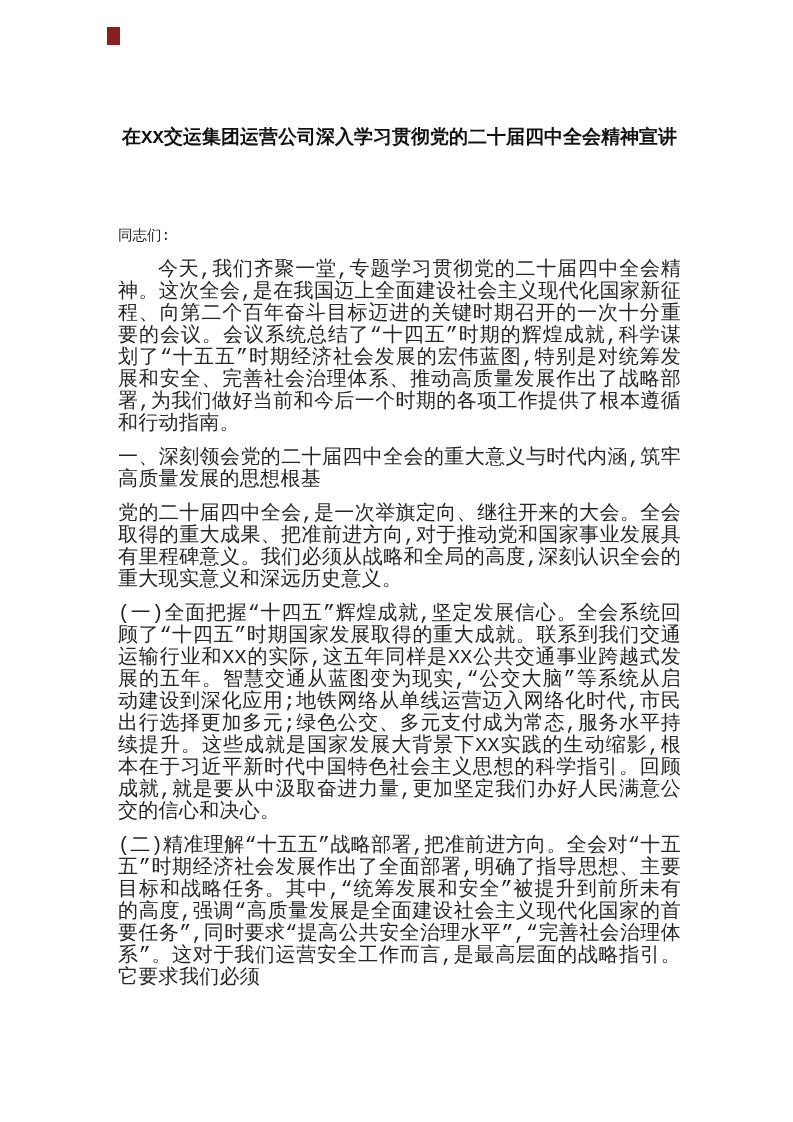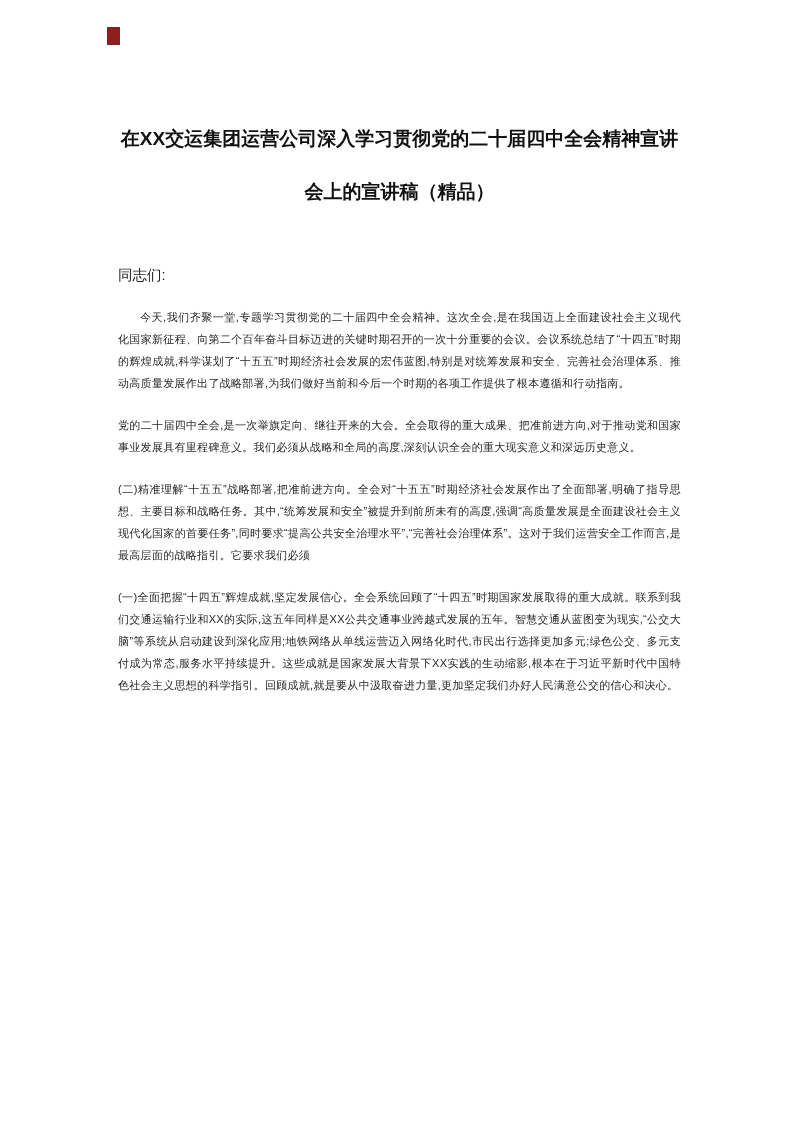--- a/index.html
+++ b/index.html
@@ -6,21 +6,21 @@
     margin: 0;
     padding: 0;
     background: #ffffff;
   }
   .page {
     position: relative;
     width: 793px;
     height: 1122px;
     background: #ffffff;
     overflow: hidden;
-    font-family: Liberation Sans, sans-serif;
+    font-family: Liberation Mono, monospace;
     color: #262626;
   }
   .corner-marker {
     position: absolute;
     left: 107px;
     top: 27px;
     width: 13px;
     height: 18px;
     background: #8b1f1f;
   }
@@ -32,51 +32,51 @@
   }
   .doc-title {
     margin: 0;
     font-size: 19px;
     font-weight: 700;
     color: #111111;
     text-align: center;
     line-height: 53px;
   }
   .salutation {
-    margin-top: 46px;
+    margin-top: 60px;
     font-size: 14.5px;
     line-height: 22px;
   }
   .para {
-    margin: 20px 0 0 0;
-    font-size: 11px;
+    margin: 12px 0 0 0;
+    font-size: 20px;
     line-height: 22px;
     text-align: justify;
     letter-spacing: 0.3px;
   }
   .para.indent {
     text-indent: 2em;
   }
 </style>
 </head>
 <body>
 
 <div class="page">
 
   <div class="corner-marker"></div>
 
   <div class="content">
 
     <h1 class="doc-title">
       <div>在XX交运集团运营公司深入学习贯彻党的二十届四中全会精神宣讲</div>
-      <div>会上的宣讲稿（精品）</div>
     </h1>
 
     <div class="salutation">同志们:</div>
 
     <p class="para indent">今天,我们齐聚一堂,专题学习贯彻党的二十届四中全会精神。这次全会,是在我国迈上全面建设社会主义现代化国家新征程、向第二个百年奋斗目标迈进的关键时期召开的一次十分重要的会议。会议系统总结了“十四五”时期的辉煌成就,科学谋划了“十五五”时期经济社会发展的宏伟蓝图,特别是对统筹发展和安全、完善社会治理体系、推动高质量发展作出了战略部署,为我们做好当前和今后一个时期的各项工作提供了根本遵循和行动指南。</p>
+    <p class="para">一、深刻领会党的二十届四中全会的重大意义与时代内涵,筑牢高质量发展的思想根基</p>
     <p class="para">党的二十届四中全会,是一次举旗定向、继往开来的大会。全会取得的重大成果、把准前进方向,对于推动党和国家事业发展具有里程碑意义。我们必须从战略和全局的高度,深刻认识全会的重大现实意义和深远历史意义。</p>
+    <p class="para">(一)全面把握“十四五”辉煌成就,坚定发展信心。全会系统回顾了“十四五”时期国家发展取得的重大成就。联系到我们交通运输行业和XX的实际,这五年同样是XX公共交通事业跨越式发展的五年。智慧交通从蓝图变为现实,“公交大脑”等系统从启动建设到深化应用;地铁网络从单线运营迈入网络化时代,市民出行选择更加多元;绿色公交、多元支付成为常态,服务水平持续提升。这些成就是国家发展大背景下XX实践的生动缩影,根本在于习近平新时代中国特色社会主义思想的科学指引。回顾成就,就是要从中汲取奋进力量,更加坚定我们办好人民满意公交的信心和决心。</p>
     <p class="para">(二)精准理解“十五五”战略部署,把准前进方向。全会对“十五五”时期经济社会发展作出了全面部署,明确了指导思想、主要目标和战略任务。其中,“统筹发展和安全”被提升到前所未有的高度,强调“高质量发展是全面建设社会主义现代化国家的首要任务”,同时要求“提高公共安全治理水平”,“完善社会治理体系”。这对于我们运营安全工作而言,是最高层面的战略指引。它要求我们必须</p>
-    <p class="para">(一)全面把握“十四五”辉煌成就,坚定发展信心。全会系统回顾了“十四五”时期国家发展取得的重大成就。联系到我们交通运输行业和XX的实际,这五年同样是XX公共交通事业跨越式发展的五年。智慧交通从蓝图变为现实,“公交大脑”等系统从启动建设到深化应用;地铁网络从单线运营迈入网络化时代,市民出行选择更加多元;绿色公交、多元支付成为常态,服务水平持续提升。这些成就是国家发展大背景下XX实践的生动缩影,根本在于习近平新时代中国特色社会主义思想的科学指引。回顾成就,就是要从中汲取奋进力量,更加坚定我们办好人民满意公交的信心和决心。</p>
 
   </div>
 
 </div>
 
 </body></html>

